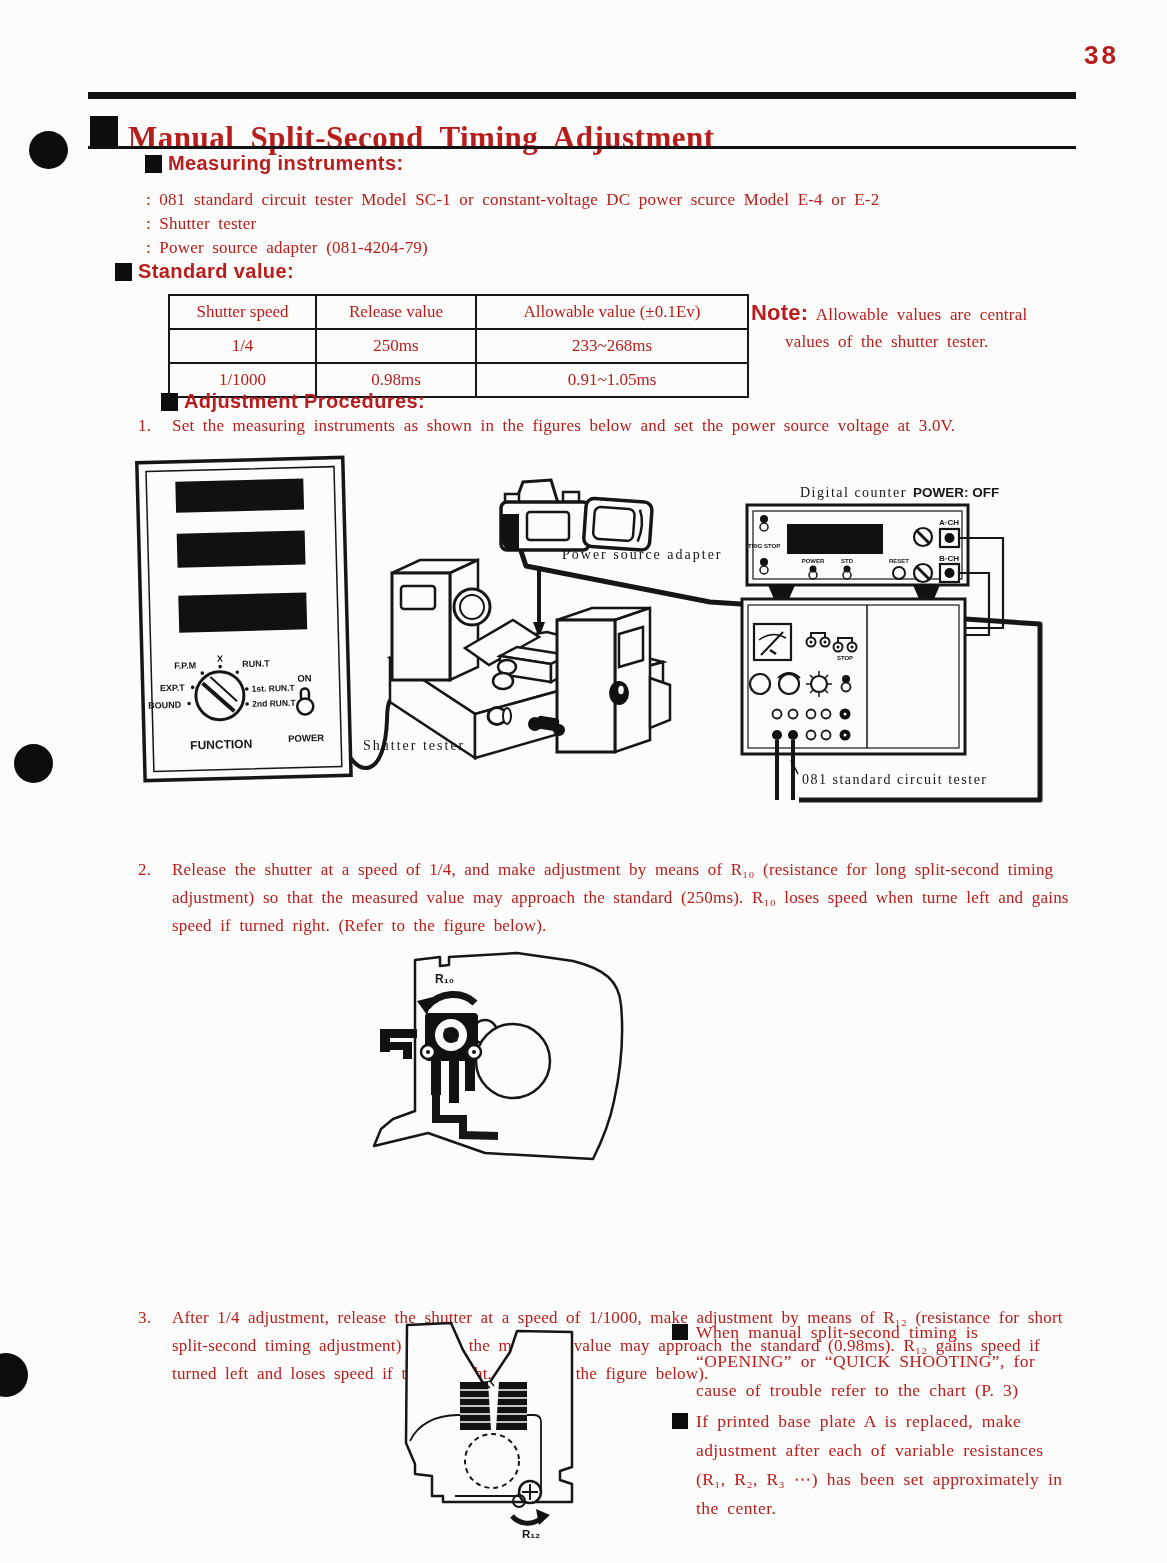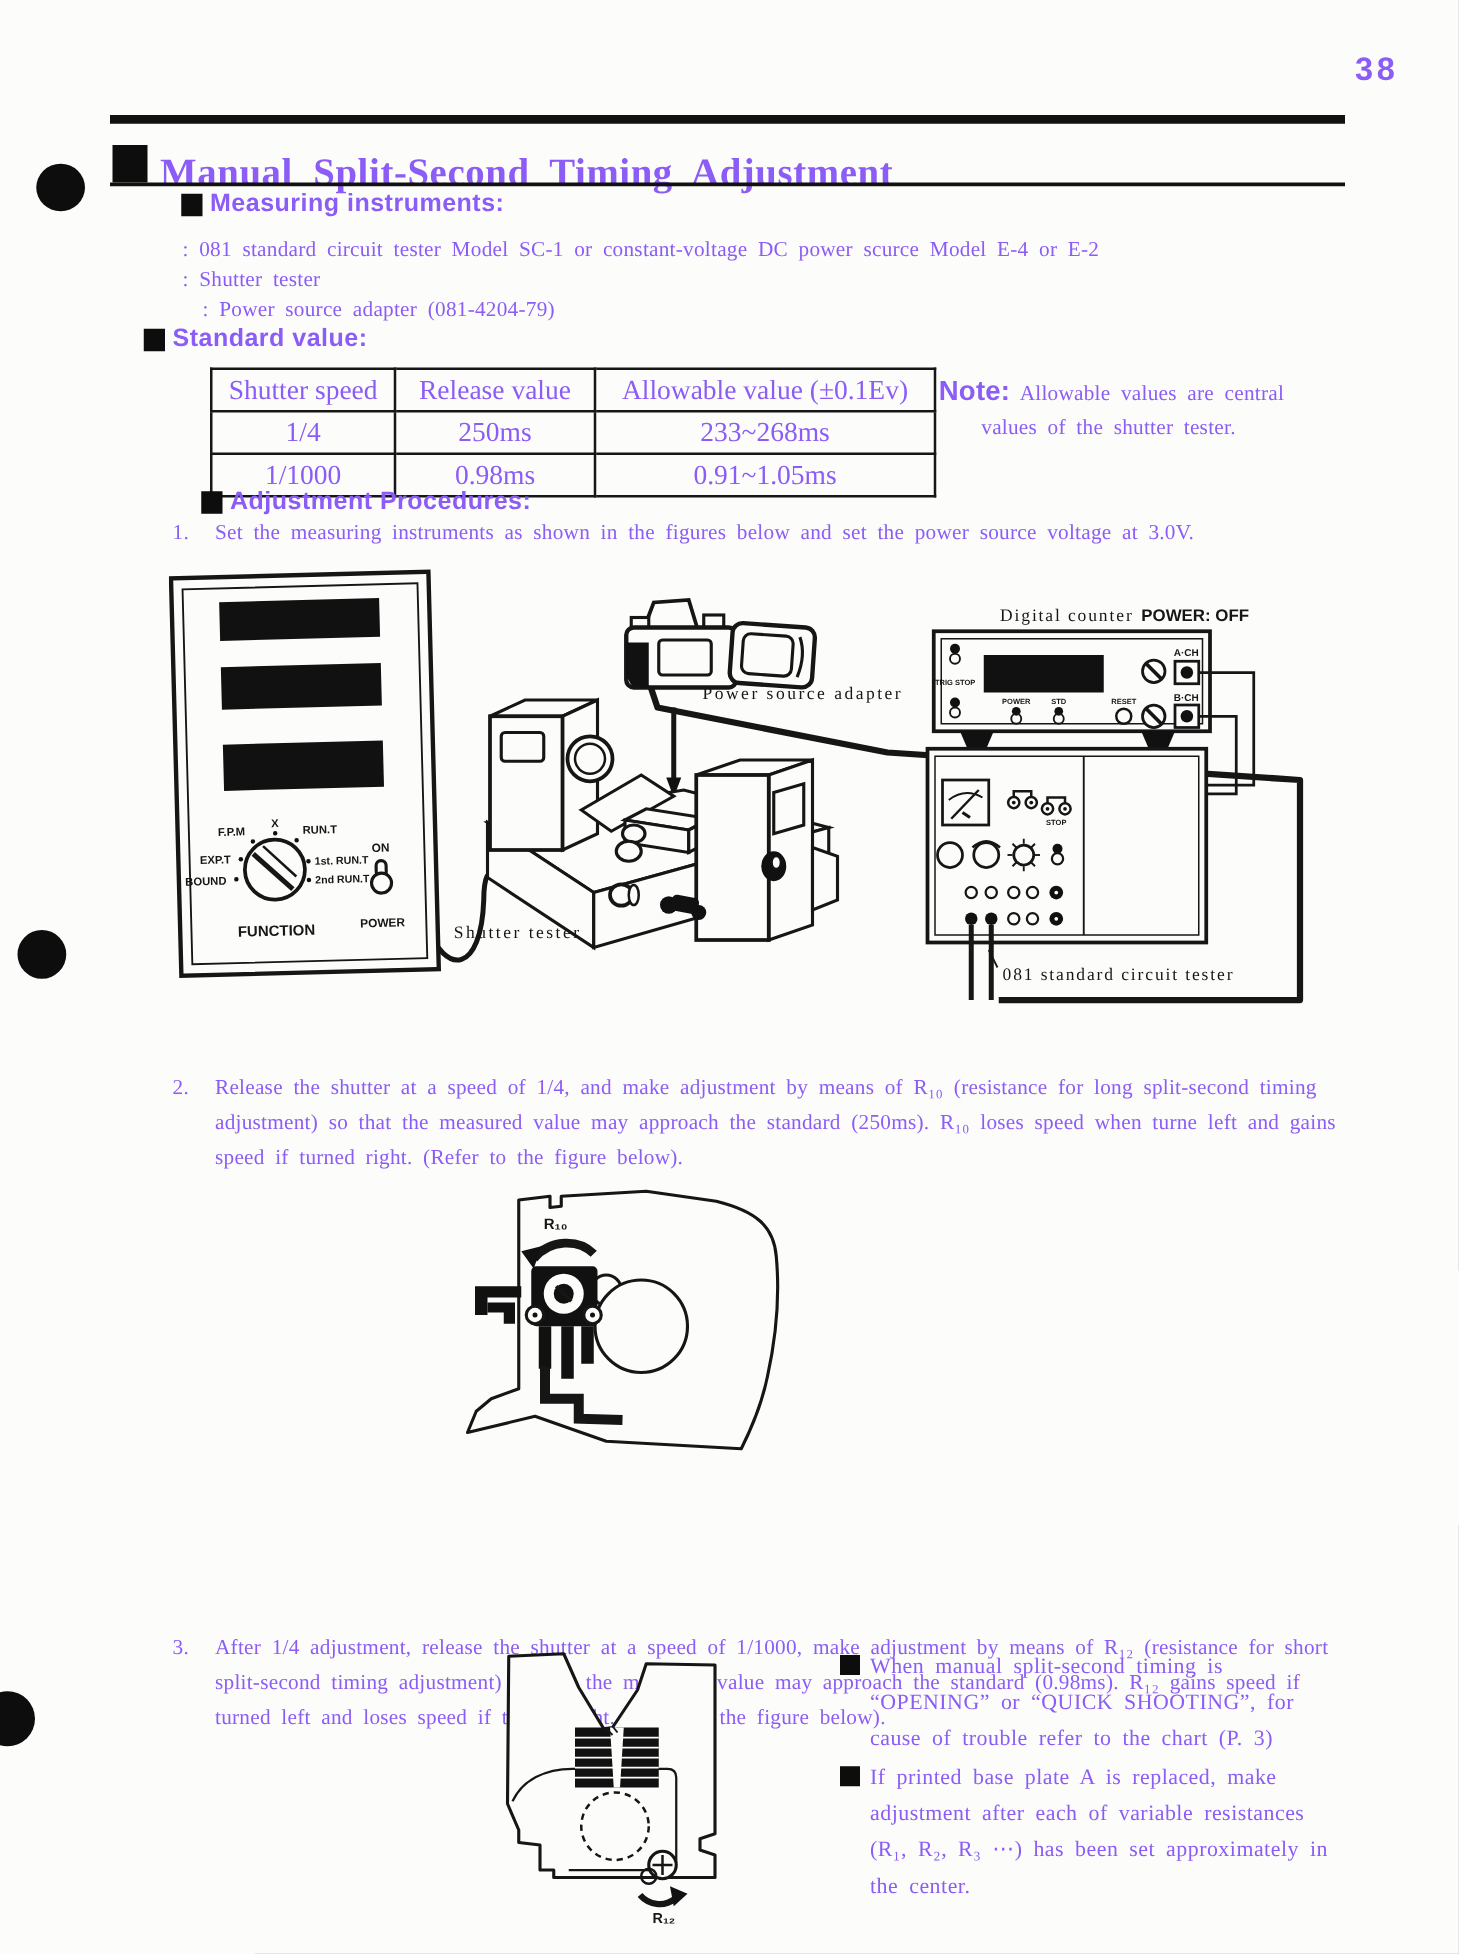--- a/index.html
+++ b/index.html
@@ -1,33 +1,33 @@
 <!DOCTYPE html>
 <html><head>
 <meta charset="utf-8">
 <style>
   html,body{margin:0;padding:0;}
   body{background:#888;}
   #page{position:relative;width:1167px;height:1563px;background:#fcfcfa;overflow:hidden;
-        font-family:"Liberation Serif",serif;color:#8b5cf6;}
+        font-family:"Liberation Serif",serif;color:#b91c1c;}
   .abs{position:absolute;}
   .hole{background:#0d0d0d;border-radius:50%;}
   .rule{background:#111;}
   .pagenum{font-family:"Liberation Sans",sans-serif;font-weight:bold;font-size:26px;letter-spacing:3px;}
   .title-row{display:flex;align-items:center;gap:10px;}
   .title-sq{width:28px;height:30px;background:#0d0d0d;}
   .title-txt{font-size:31px;font-weight:bold;word-spacing:8px;letter-spacing:0.5px;white-space:nowrap;margin-top:14px;}
   .sec-head{display:flex;align-items:center;gap:6px;}
   .sec-sq{width:17px;height:18px;background:#0d0d0d;flex:0 0 auto;}
   .sec-txt{font-family:"Liberation Sans",sans-serif;font-weight:bold;font-size:20px;letter-spacing:0.4px;white-space:nowrap;}
   .body-txt{font-size:17px;line-height:28px;word-spacing:4px;letter-spacing:0.2px;}
   .instr-line{white-space:nowrap;}
   table.std{border-collapse:collapse;}
   table.std td,table.std th{border:2px solid #161616;text-align:center;font-weight:normal;
-      font-size:22px;padding:2px 6px;height:28px;}
+      font-size:17px;padding:2px 6px;height:28px;}
   .note-label{font-family:"Liberation Sans",sans-serif;font-weight:bold;font-size:22px;margin-left:22px;}
   .step{position:relative;padding-left:34px;}
   .step-num{position:absolute;left:0;top:0;}
   .bullets{width:392px;}
   .bullet-item{display:flex;gap:8px;margin-bottom:2px;}
   .bullet-sq{width:16px;height:16px;background:#0d0d0d;flex:0 0 auto;margin-top:6px;}
   .bullet-txt{font-size:17.5px;line-height:29px;word-spacing:4px;letter-spacing:0.4px;}
   svg text{font-family:"Liberation Sans",sans-serif;fill:#161616;}
   svg .serif{font-family:"Liberation Serif",serif;}
   svg .ln{stroke:#161616;fill:none;}
@@ -51,21 +51,21 @@
     <span class="title-txt">Manual Split-Second Timing Adjustment</span>
   </div>
   <div class="abs rule" style="left:88px;top:146px;width:988px;height:3px;"></div>
 
   <div class="abs sec-head" style="left:115px;top:152px;padding-left:30px;">
     <span class="sec-sq"></span>
     <span class="sec-txt">Measuring instruments:</span>
   </div>
   <div class="abs body-txt instr-line" style="left:146px;top:186px;">: 081 standard circuit tester Model SC-1 or constant-voltage DC power scurce Model E-4 or E-2</div>
   <div class="abs body-txt instr-line" style="left:146px;top:210px;">: Shutter tester</div>
-  <div class="abs body-txt instr-line" style="left:162px;top:234px;">: Power source adapter (081-4204-79)</div>
+  <div class="abs body-txt instr-line" style="left:146px;top:234px;">: Power source adapter (081-4204-79)</div>
 
   <div class="abs sec-head" style="left:115px;top:260px;">
     <span class="sec-sq"></span>
     <span class="sec-txt">Standard value:</span>
   </div>
   <table class="std abs" style="left:168px;top:294px;">
     <tbody>
         <tr>
       <th style="width:133px;">Shutter speed</th>
       <th style="width:146px;">Release value</th>

